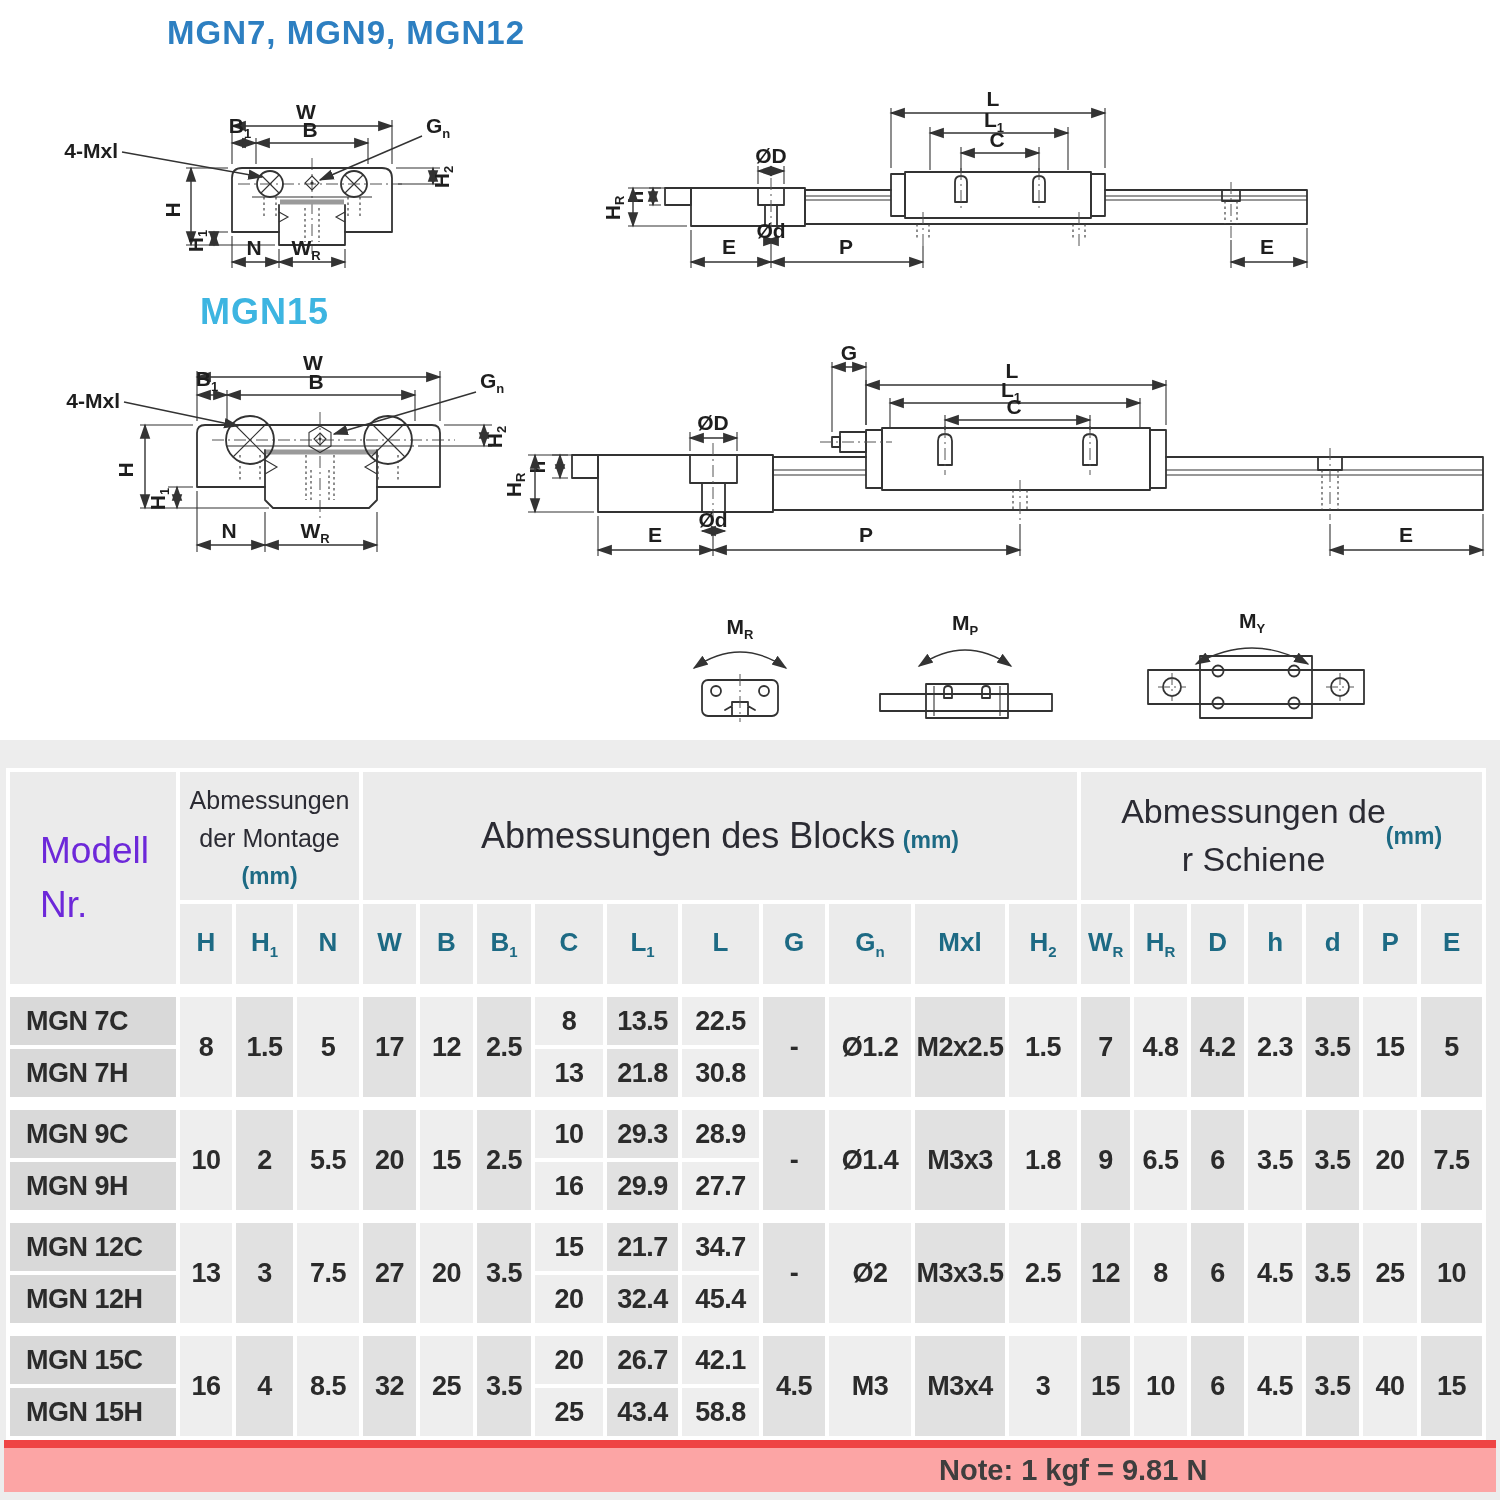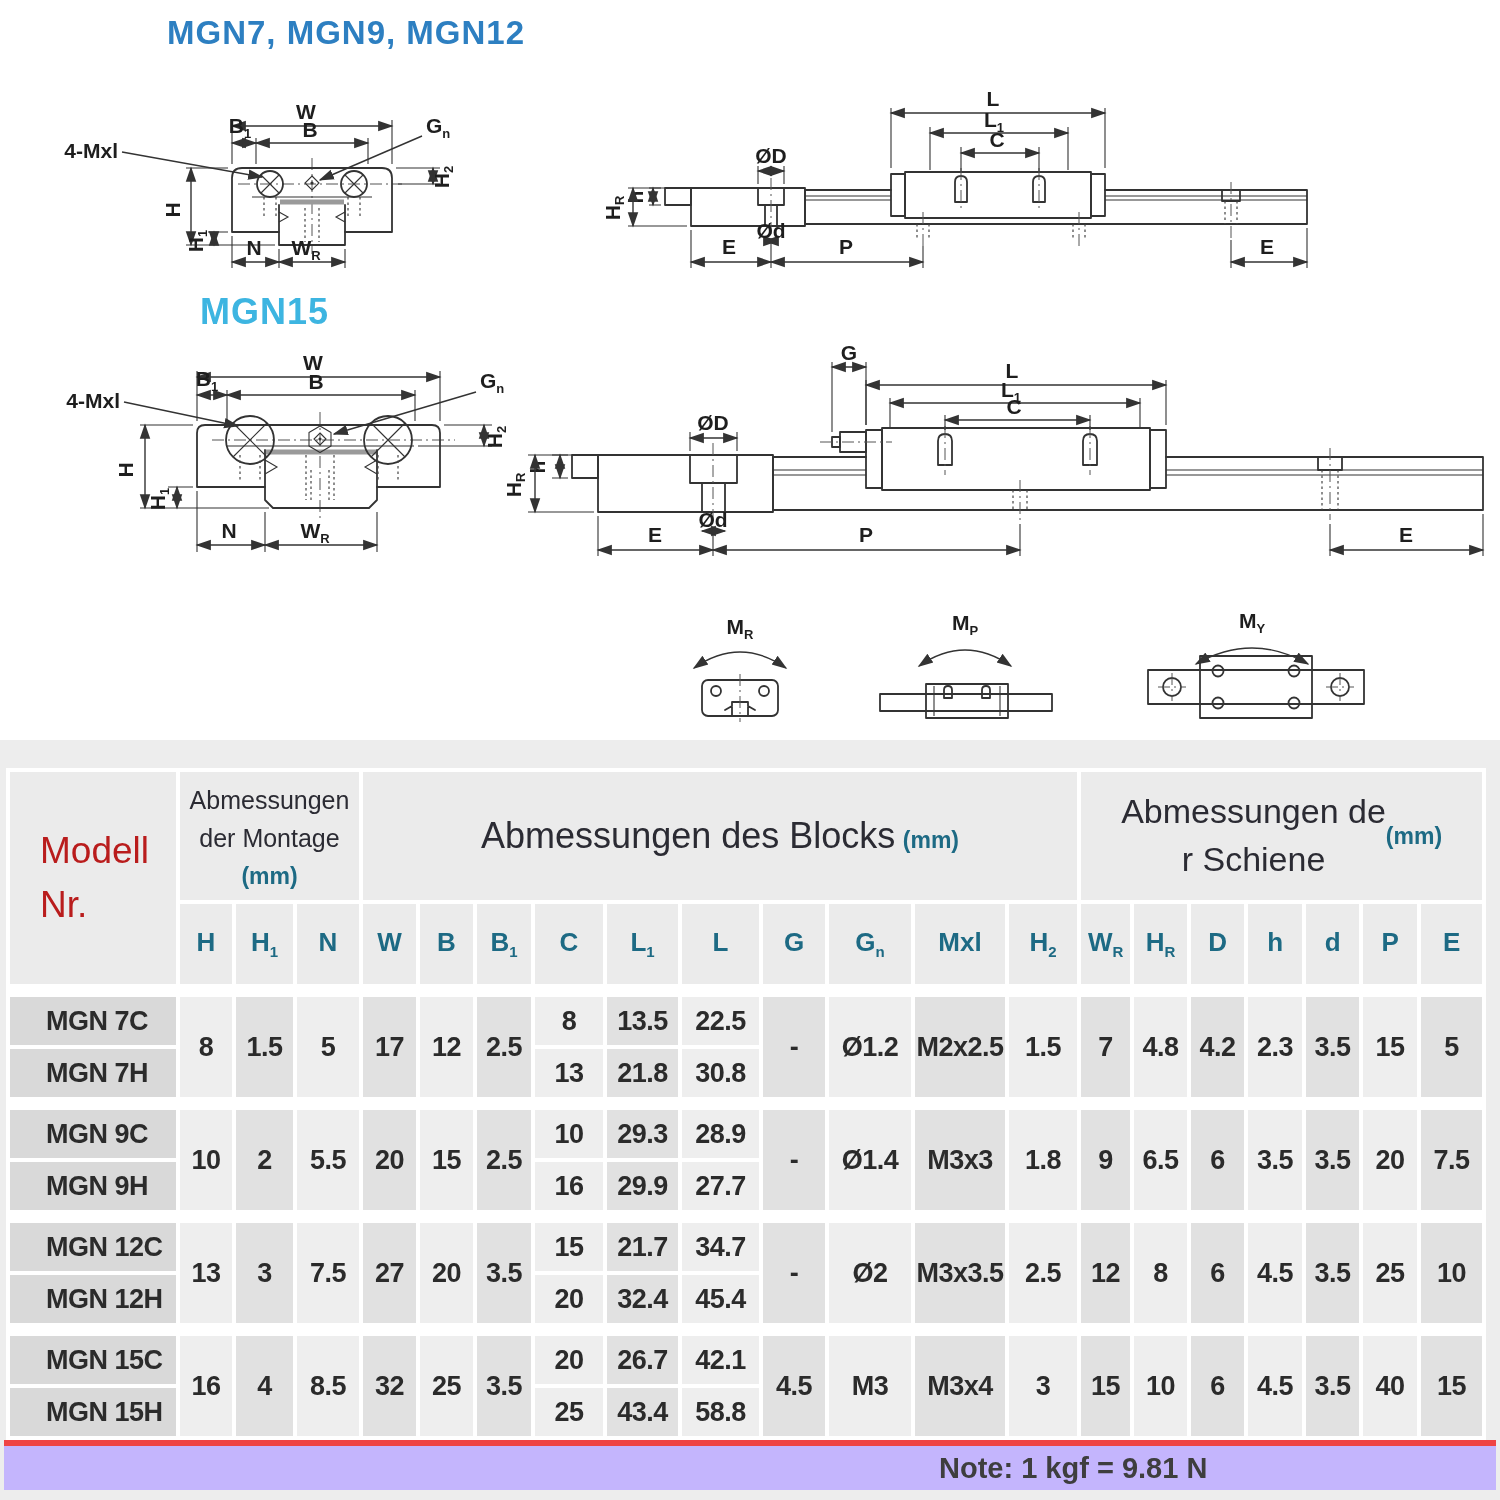--- a/index.html
+++ b/index.html
@@ -18,37 +18,37 @@
   .cl1{stroke:#555;stroke-width:1;fill:none;stroke-dasharray:12 4 2 4}
   .gry{stroke:#9a9a9a;stroke-width:5}
   
   .panel{position:absolute;left:0;top:740px;width:1500px;height:760px;background:#ededed;
          box-sizing:border-box;padding:28px 6px 0}
   table{border-collapse:separate;border-spacing:4px;background:#ffffff;table-layout:fixed;width:1480px}
   td{text-align:center;vertical-align:middle;font-weight:bold;font-size:27px;color:#2b2b2b;
      letter-spacing:-0.5px;padding:0;overflow:hidden}
   .cl{background:#eeeeee}
   .cd{background:#e1e1e1}
-  .mc{background:#d9d9d9;text-align:left;padding-left:36px}
+  .mc{background:#d9d9d9;text-align:left;padding-left:16px}
   .hc,.gh,.ch{background:#ebebeb}
-  .hc{font-weight:normal;font-size:37px;color:#b91c1c;text-align:left;padding-left:30px;letter-spacing:0;line-height:1.45}
+  .hc{font-weight:normal;font-size:37px;color:#6d28d9;text-align:left;padding-left:30px;letter-spacing:0;line-height:1.45}
   .hc .l2{}
   .gh{height:128px;font-weight:normal;letter-spacing:0;color:#2b2b33}
   .gh .unit{color:#1d6a84;font-weight:bold;font-size:23px}
   .g1 .ln{font-size:25px;line-height:1.5}
   .g1 .unit{display:block;margin-top:6px}
   .g2 .big{font-size:36px}
   .g3{vertical-align:middle}
   .g3 .wrap{display:flex;align-items:center;justify-content:center;}
   .g3 .ln{font-size:34px;line-height:1.4;text-align:center}
   .ch{height:80px;font-size:26px;color:#1d6a84;letter-spacing:0}
   .ch sub{font-size:15px}
   .br td{height:48px}
   .sp{height:5px;background:#ffffff}
-  .notebar{position:relative;border-top:6px solid #ef4444;height:44px;background:#c4b5fd;margin:0 -2px}
+  .notebar{position:relative;border-top:8px solid #ef4444;height:44px;background:#fca5a5;margin:0 -2px}
   .notebar span{position:absolute;left:935px;top:0;line-height:44px;font-size:29px;font-weight:bold;color:#3e3e3e}
 </style>
 </head>
 <body>
 
 <div class="t-main">MGN7, MGN9, MGN12</div>
 <div class="t-sub">MGN15</div>
 
 <svg class="draw" width="1500" height="740" viewBox="0 0 1500 740">
   <defs>

